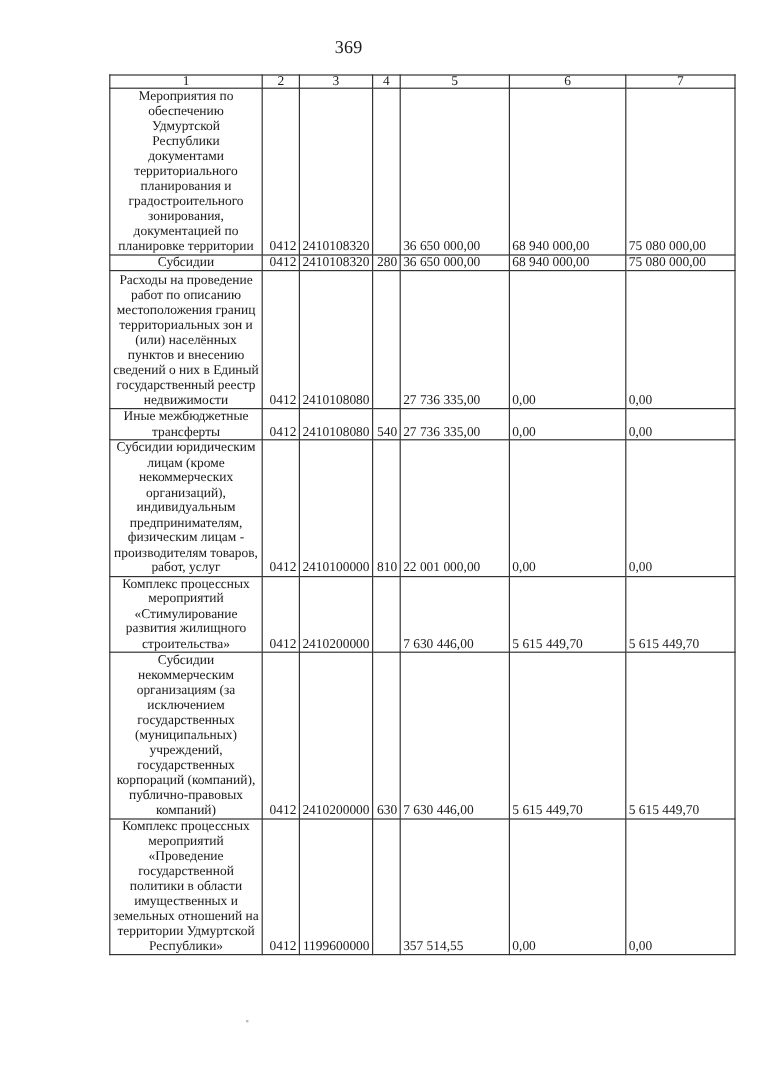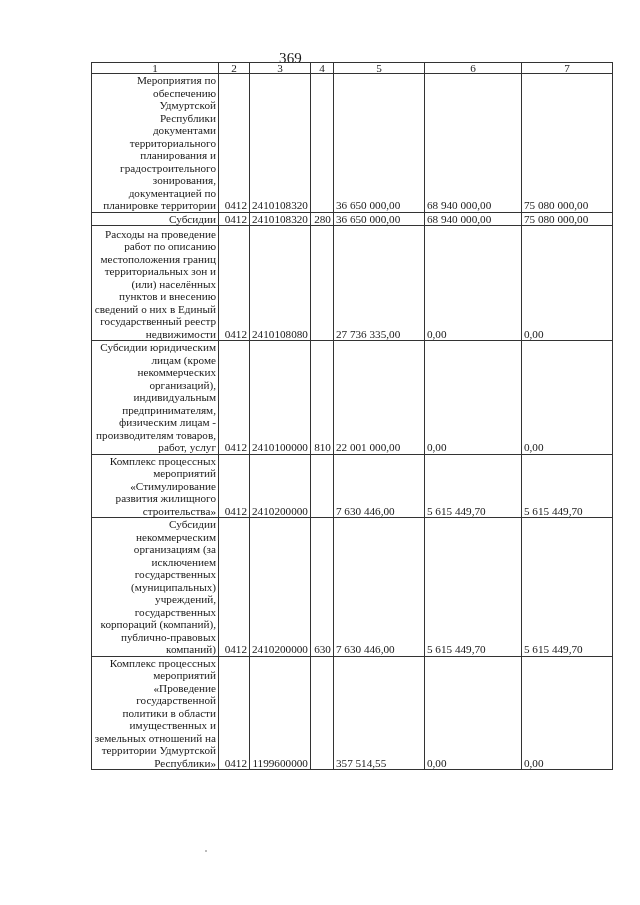--- a/index.html
+++ b/index.html
@@ -1,33 +1,33 @@
 <!DOCTYPE html>
 <html><head>
 <meta charset="utf-8">
 <style>
   html, body { margin: 0; padding: 0; }
   body {
     width: 640px; height: 905px; background: #ffffff; position: relative; overflow: hidden;
     font-family: "Liberation Serif", "DejaVu Serif", serif; color: #1a1a1a;
   }
   .page-number {
-    position: absolute; top: 50px; left: 0; width: 581px; text-align: center;
+    position: absolute; top: 32px; left: 0; width: 581px; text-align: center;
     font-size: 15px; letter-spacing: 0.2px;
   }
   table.budget {
     position: absolute; left: 91px; top: 62px;
     border-collapse: collapse; table-layout: fixed;
     font-size: 11.2px; line-height: 12.5px;
   }
   table.budget td, table.budget th {
     border: 1px solid #333; padding: 0 2px; vertical-align: bottom; overflow: hidden;
   }
   table.budget th { font-weight: normal; text-align: center; height: 10px; line-height: 10px; vertical-align: middle; }
-  td.desc { text-align: right; vertical-align: top; white-space: pre-line; }
+  td.desc { text-align: center; vertical-align: top; white-space: pre-line; }
   td.code { text-align: right; padding-left: 2px; }
   td.num { text-align: left; padding-right: 0; }
   tr.bold td { font-weight: bold; }
   col.c1 { width: 127px; } col.c2 { width: 31px; } col.c3 { width: 59px; }
   col.c4 { width: 23px; } col.c5 { width: 91px; } col.c6 { width: 97px; } col.c7 { width: 91px; }
   .smudge { position: absolute; left: 205px; top: 850px; width: 2px; height: 2px; background: #bbb; }
 </style>
 </head>
 <body>
 
@@ -91,20 +91,30 @@
 сведений о них в Единый
 государственный реестр
 недвижимости</td>
         <td class="code">0412</td>
         <td class="code">2410108080</td>
         <td class="code"></td>
         <td class="num">27 736 335,00</td>
         <td class="num">0,00</td>
         <td class="num">0,00</td>
       </tr>
+      <tr style="height: 26px;">
+        <td class="desc">Иные межбюджетные
+трансферты</td>
+        <td class="code">0412</td>
+        <td class="code">2410108080</td>
+        <td class="code">540</td>
+        <td class="num">27 736 335,00</td>
+        <td class="num">0,00</td>
+        <td class="num">0,00</td>
+      </tr>
       <tr style="height: 113px;">
         <td class="desc">Субсидии юридическим
 лицам (кроме
 некоммерческих
 организаций),
 индивидуальным
 предпринимателям,
 физическим лицам -
 производителям товаров,
 работ, услуг</td>

